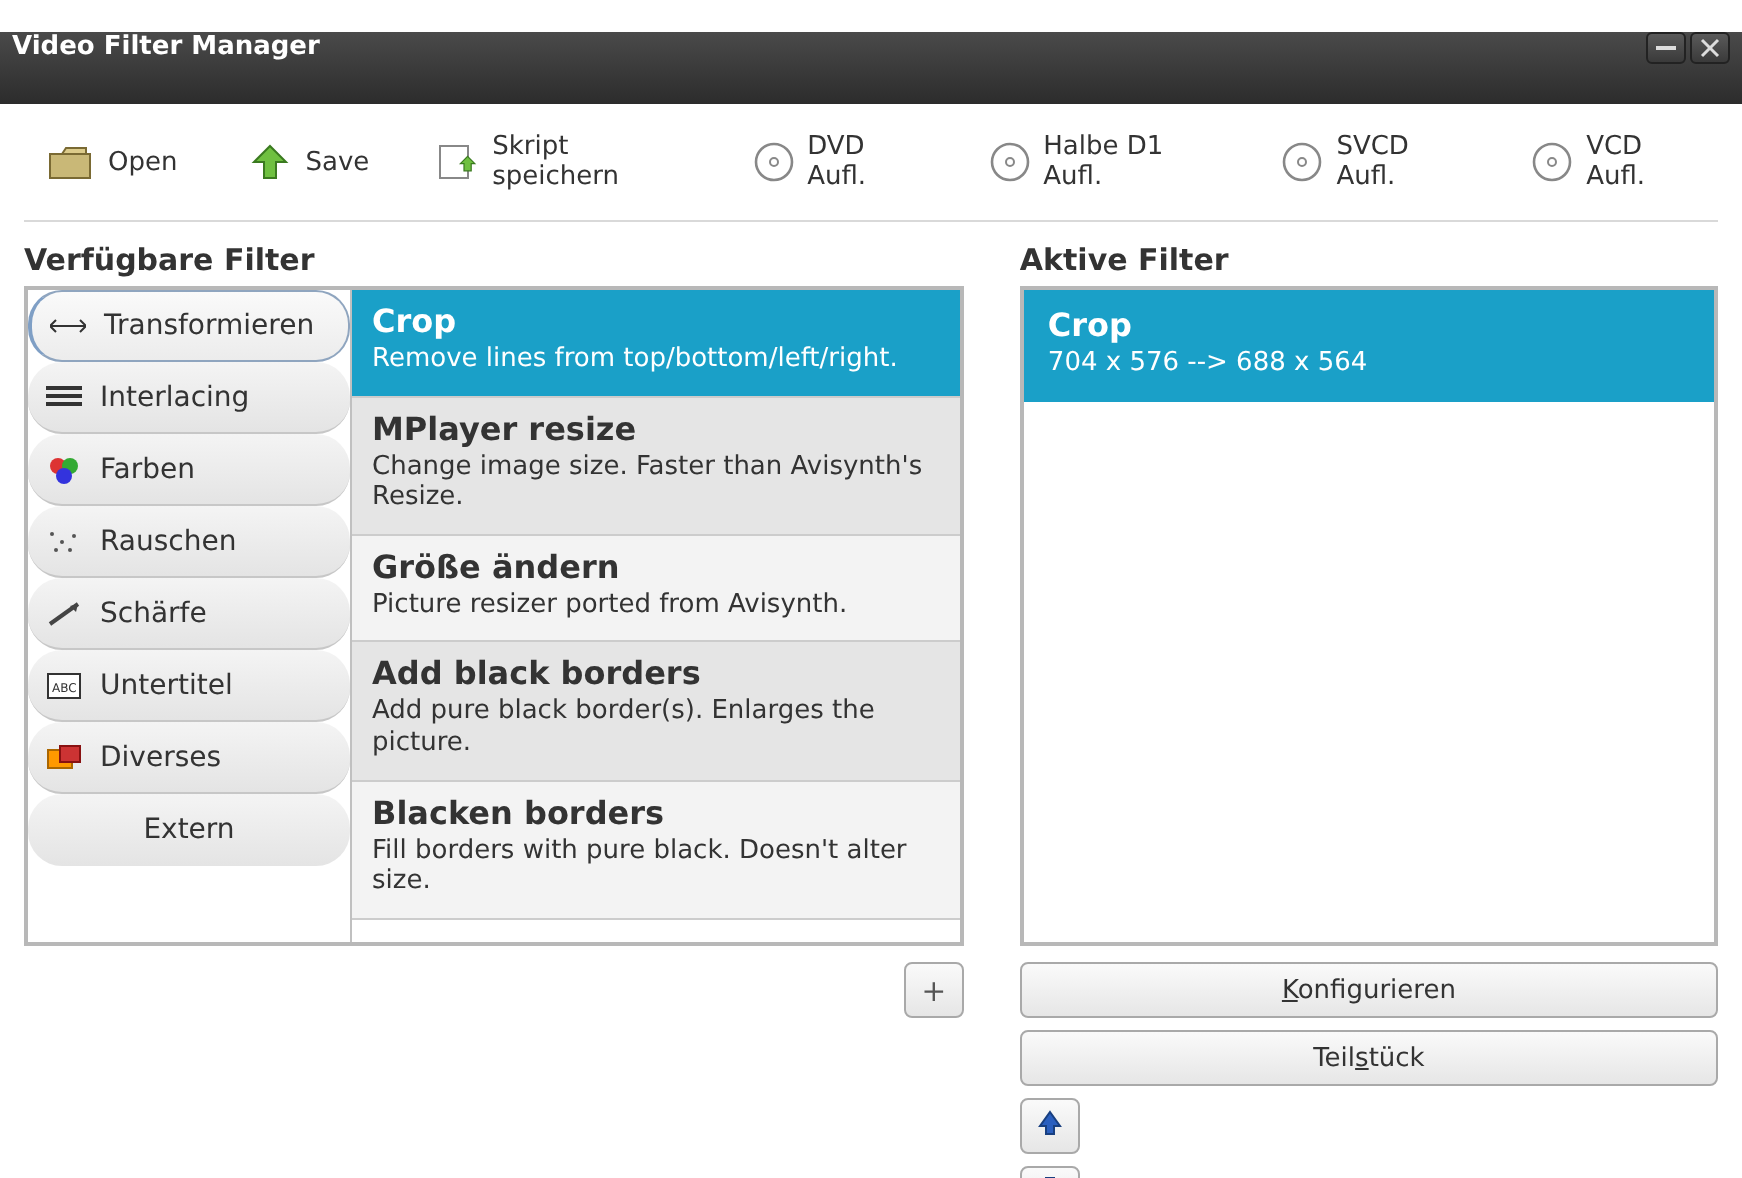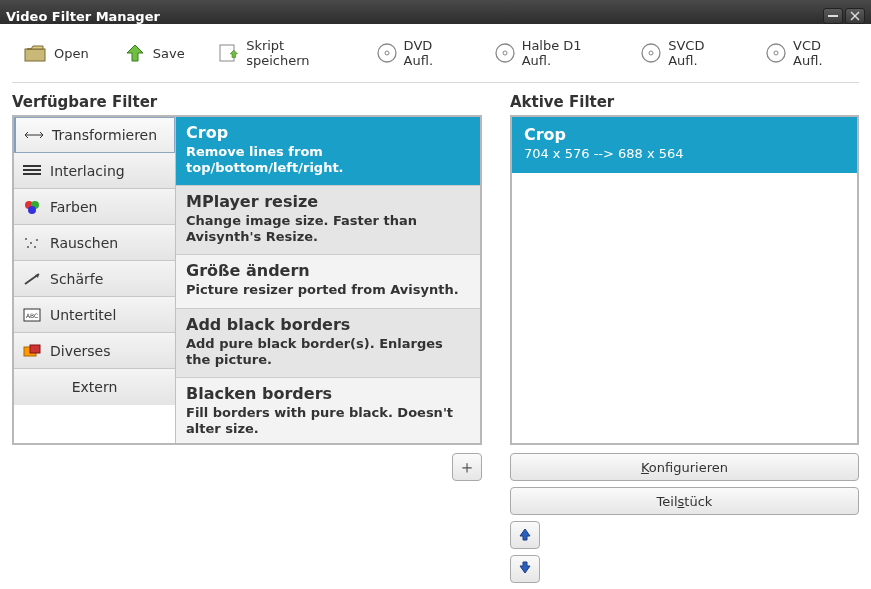--- a/index.html
+++ b/index.html
@@ -1,46 +1,46 @@
 <!DOCTYPE html>
 <html><head>
 <meta charset="utf-8">
 <style>
 * { box-sizing: border-box; margin: 0; padding: 0; }
 body { font-family: "DejaVu Sans", Arial, sans-serif; font-size: 13px; background: #fff; color: #333; width: 871px; height: 589px; overflow: hidden; }
 
-.titlebar { background: linear-gradient(to bottom, #4a4a4a, #2c2c2c); height: 24px; display: flex; align-items: flex-end; padding: 0 6px; color: #fff; }
+.titlebar { background: linear-gradient(to bottom, #4a4a4a, #2c2c2c); height: 36px; display: flex; align-items: flex-start; padding: 0 6px; color: #fff; margin-top: 16px; }
 .titlebar-title { font-weight: bold; font-size: 13px; flex: 1; }
 .titlebar-btns { display: flex; gap: 2px; }
 .titlebar-btn { width: 20px; height: 16px; background: linear-gradient(to bottom,#5a5a5a,#3a3a3a); border: 1px solid #222; border-radius: 3px; display: flex; align-items: center; justify-content: center; color: #eee; font-size: 10px; cursor: pointer; }
 
 .window-body { padding: 8px 12px; }
 
 .toolbar { display: flex; gap: 32px; padding: 6px 10px 14px; border-bottom: 1px solid #d9d9d9; }
 .toolbar-item { display: flex; flex-direction: row; align-items: center; gap: 4px; cursor: pointer; font-size: 13px; }
 .toolbar-icon { width: 28px; height: 22px; display: flex; align-items: center; justify-content: center; }
 
 .main { display: flex; gap: 28px; margin-top: 10px; }
 .col-left { flex: 1.05; min-width: 0; }
 .col-right { flex: 0.78; min-width: 0; }
 .section-title { font-weight: bold; font-size: 15px; margin-bottom: 4px; }
 
 .left-box { display: flex; border: 2px solid #b8b8b8; height: 330px; background:#fff;}
 .categories { width: 162px; display: flex; flex-direction: column; border-right: 1px solid #c0c0c0;}
-.cat-item { height: 36px; display: flex; align-items: center; gap: 8px; padding: 0 8px; background: linear-gradient(to bottom, #f4f4f4, #e4e4e4); border-bottom: 1px solid #c7c7c7; cursor: pointer; font-size: 14px;}
+.cat-item { height: 36px; display: flex; align-items: center; gap: 8px; padding: 0 8px; background: linear-gradient(to bottom, #f4f4f4, #e4e4e4); border-bottom: 1px solid #c7c7c7; cursor: pointer; font-size: 14px; border-radius: 17px;}
 .cat-item.selected { background: linear-gradient(to bottom, #fafafa, #ececec); border: 1px solid #8fa5bf; border-left: 2px solid #7f9fc5;}
 .cat-item.extern { justify-content: center; border-bottom: none;}
 .cat-icon { width: 20px; height: 18px; display: inline-flex; align-items: center; justify-content: center; }
 
 .filter-list { flex: 1; overflow-y: auto; background: #fff;}
 .filter-item { padding: 6px 10px 10px; border-bottom: 1px solid #ccc; background: #e5e5e5; cursor: pointer;}
 .filter-item.alt { background: #f3f3f3;}
 .filter-item.selected { background: #1aa0c8; color: #fff;}
 .filter-name { font-weight: bold; font-size: 16px;}
-.filter-desc { font-size: 13px; margin-top: 2px; line-height: 1.2; font-weight: bold;}
+.filter-desc { font-size: 13px; margin-top: 2px; line-height: 1.2;}
 
 
 .filter-list::-webkit-scrollbar{width:18px}
 .filter-list::-webkit-scrollbar-track{background:#e8e8e8;border:1px solid #c7c7c7}
 .filter-list::-webkit-scrollbar-thumb{background:#1aa0c8;border:1px solid #0e86a9}
 
 .add-row { display: flex; justify-content: flex-end; margin-top: 8px;}
 .small-btn, .btn { border: 1px solid #a9a9a9; background: linear-gradient(to bottom,#fafafa,#e6e6e6); border-radius: 4px; cursor: pointer; display: inline-flex; align-items: center; justify-content: center; font-size: 13px;}
 .small-btn { width: 30px; height: 28px;}
 .btn { padding: 5px 12px; height: 28px;}

